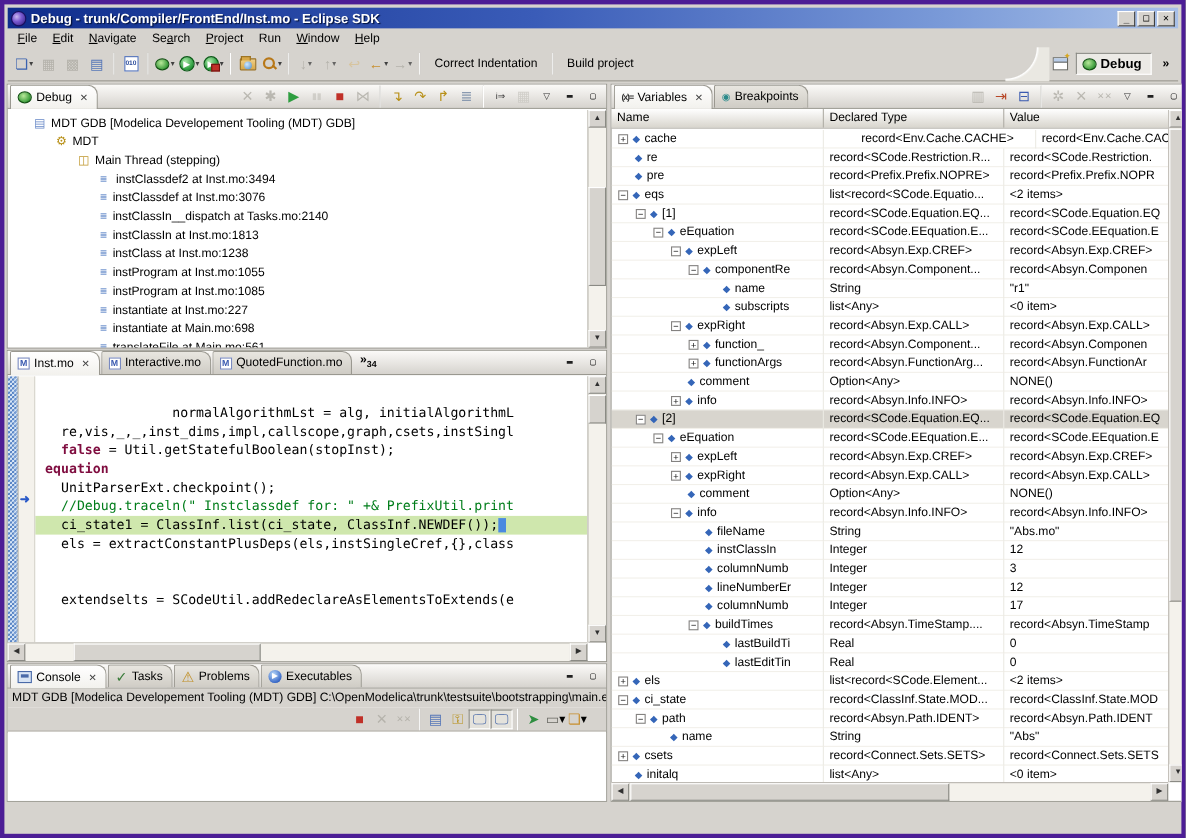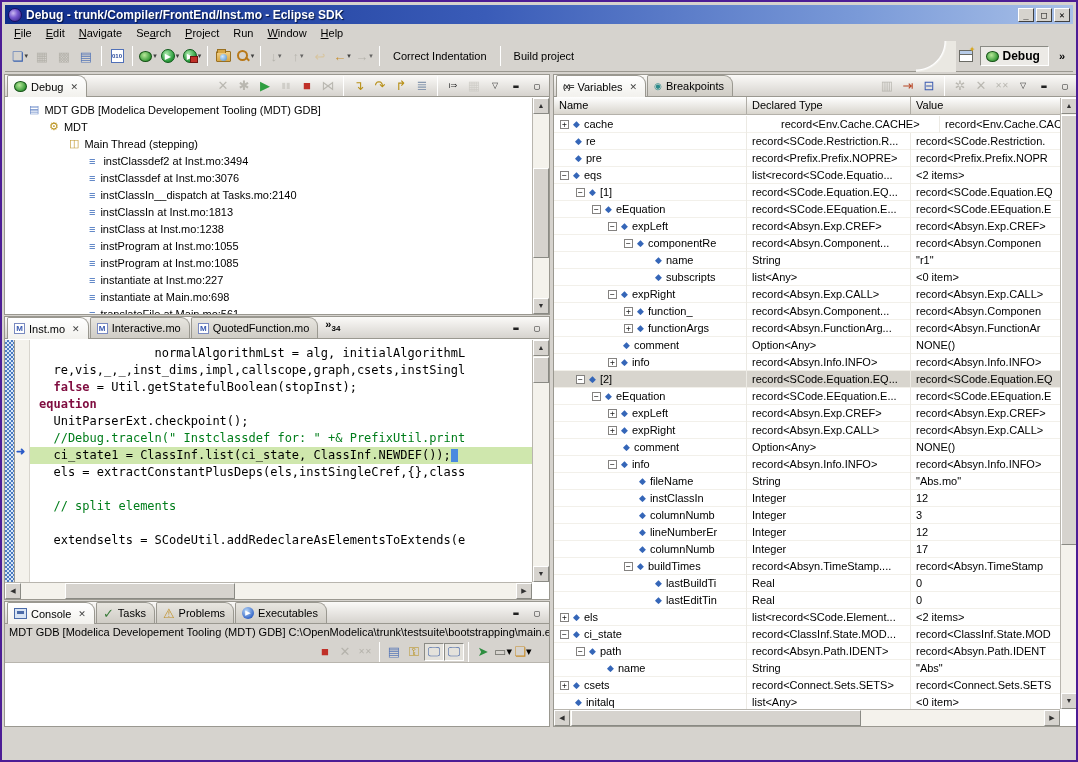--- a/index.html
+++ b/index.html
@@ -1,20 +1,20 @@
 <!DOCTYPE html>
 <html><head>
 <meta charset="utf-8">
 <style>
   * { margin:0; padding:0; box-sizing:border-box; }
   html,body { background:#7a7a72; }
   body { font-family:"Liberation Sans", sans-serif; font-size:11px; color:#000; }
   #window {
     position:relative; width:1078px; height:762px; background:#d6d3ce;
-    border:2px solid #4c1d95; outline:1px solid #8a8a82; overflow:hidden;
+    border:4px solid #4c1d95; outline:1px solid #8a8a82; overflow:hidden;
   }
   
   #titlebar {
     position:absolute; left:3px; top:3px; right:3px; height:19px;
     background:linear-gradient(90deg,#0f2d8c 0%,#3a5cb8 45%,#7a9ad8 80%,#a8c0e8 100%);
     display:flex; align-items:center; padding:0 3px; color:#fff;
   }
   #titlebar .ttl { font-weight:bold; font-size:12px; margin-left:4px; white-space:nowrap; flex:1; text-shadow:1px 1px 1px #00103a; }
   .eclipse-logo { width:14px; height:14px; border-radius:50%;
     background:radial-gradient(circle at 35% 35%, #c8b8f0 0%, #7a5ad0 40%, #2a1a7a 100%); border:1px solid #1a1060; }
@@ -89,21 +89,21 @@
   .sb-thumb { position:absolute; background:#d6d3ce; border:1px solid; border-color:#fff #8a8a84 #8a8a84 #fff; }
   .sb-btn { position:absolute; width:16px; height:16px; background:#d6d3ce; border:1px solid; border-color:#fff #8a8a84 #8a8a84 #fff; font-size:7px; text-align:center; line-height:14px; color:#303030; }
   
   #code-wrap { position:absolute; left:0; top:23px; right:17px; bottom:17px; overflow:hidden; display:flex; }
   #dither { width:10px; flex:none; background-image:
       linear-gradient(45deg,#4a7ac0 25%,transparent 25%,transparent 75%,#4a7ac0 75%),
       linear-gradient(45deg,#4a7ac0 25%,#d8e6f6 25%,#d8e6f6 75%,#4a7ac0 75%);
     background-size:4px 4px; background-position:0 0,2px 2px; border-right:1px solid #9a9890; }
   #ruler { width:15px; flex:none; background:#f4f2ec; border-right:1px solid #d8d5ce; position:relative; }
   #ip-arrow { position:absolute; left:1px; color:#2a5ac8; font-weight:bold; font-size:11px; }
-  #code-lines { flex:1; padding-top:5px; font-family:"DejaVu Sans Mono",monospace; font-size:12px; line-height:17px; }
+  #code-lines { flex:1; padding-top:5px; font-family:"DejaVu Sans Mono",monospace; font-size:12px; line-height:17px;margin-top:20px; }
   .cline { height:17px; white-space:pre; padding-left:9px; }
   .cline.cur { background:#cfe7ad; }
   .kw { color:#7f0c3f; font-weight:bold; }
   .cmt { color:#007d1a; }
   .ip-sel { display:inline-block; width:7px; height:13px; background:#4a8ae0; vertical-align:middle; }
   
   #console-title { height:17px; padding:2px 4px 0 4px; white-space:nowrap; overflow:hidden; background:#d6d3ce; }
   #console-tools { height:22px; background:#d6d3ce; display:flex; align-items:center; justify-content:flex-end; padding-right:16px; border-bottom:1px solid #b8b5ae; }
   #console-body { position:absolute; left:0; right:0; top:62px; bottom:0; background:#fff; }
   
@@ -724,21 +724,20 @@
       <div id="code-lines">
           <div class="cline"><span>                normalAlgorithmLst = alg, initialAlgorithmL</span></div>
           <div class="cline"><span>  re,vis,_,_,inst_dims,impl,callscope,graph,csets,instSingl</span></div>
           <div class="cline"><span>  </span><span class="kw">false</span><span> = Util.getStatefulBoolean(stopInst);</span></div>
           <div class="cline"><span class="kw">equation</span></div>
           <div class="cline"><span>  UnitParserExt.checkpoint();</span></div>
           <div class="cline"><span class="cmt">  //Debug.traceln(" Instclassdef for: " +&amp; PrefixUtil.print</span></div>
           <div class="cline cur"><span>  ci_state1 = ClassInf.list(ci_state, ClassInf.NEWDEF());</span><span class="ip-sel"></span></div>
           <div class="cline"><span>  els = extractConstantPlusDeps(els,instSingleCref,{},class</span></div>
           <div class="cline"><span></span></div>
-          <div class="cline"><span class="cmt">  // split elements</span></div>
           <div class="cline"><span></span></div>
           <div class="cline"><span>  extendselts = SCodeUtil.addRedeclareAsElementsToExtends(e</span></div>
         </div>
     </div>
     <div class="sb" style="right:0;top:23px;bottom:17px;width:17px;border-left:1px solid #b8b5ae;">
       <span class="sb-btn" style="top:0;right:0;">▲</span>
       <span class="sb-btn" style="bottom:0;right:0;">▼</span>
       <span class="sb-thumb" style="top:17px;height:26px;left:0;right:0;"></span>
     </div>
     <div class="sb" style="left:0;right:17px;bottom:0;height:17px;border-top:1px solid #b8b5ae;">

